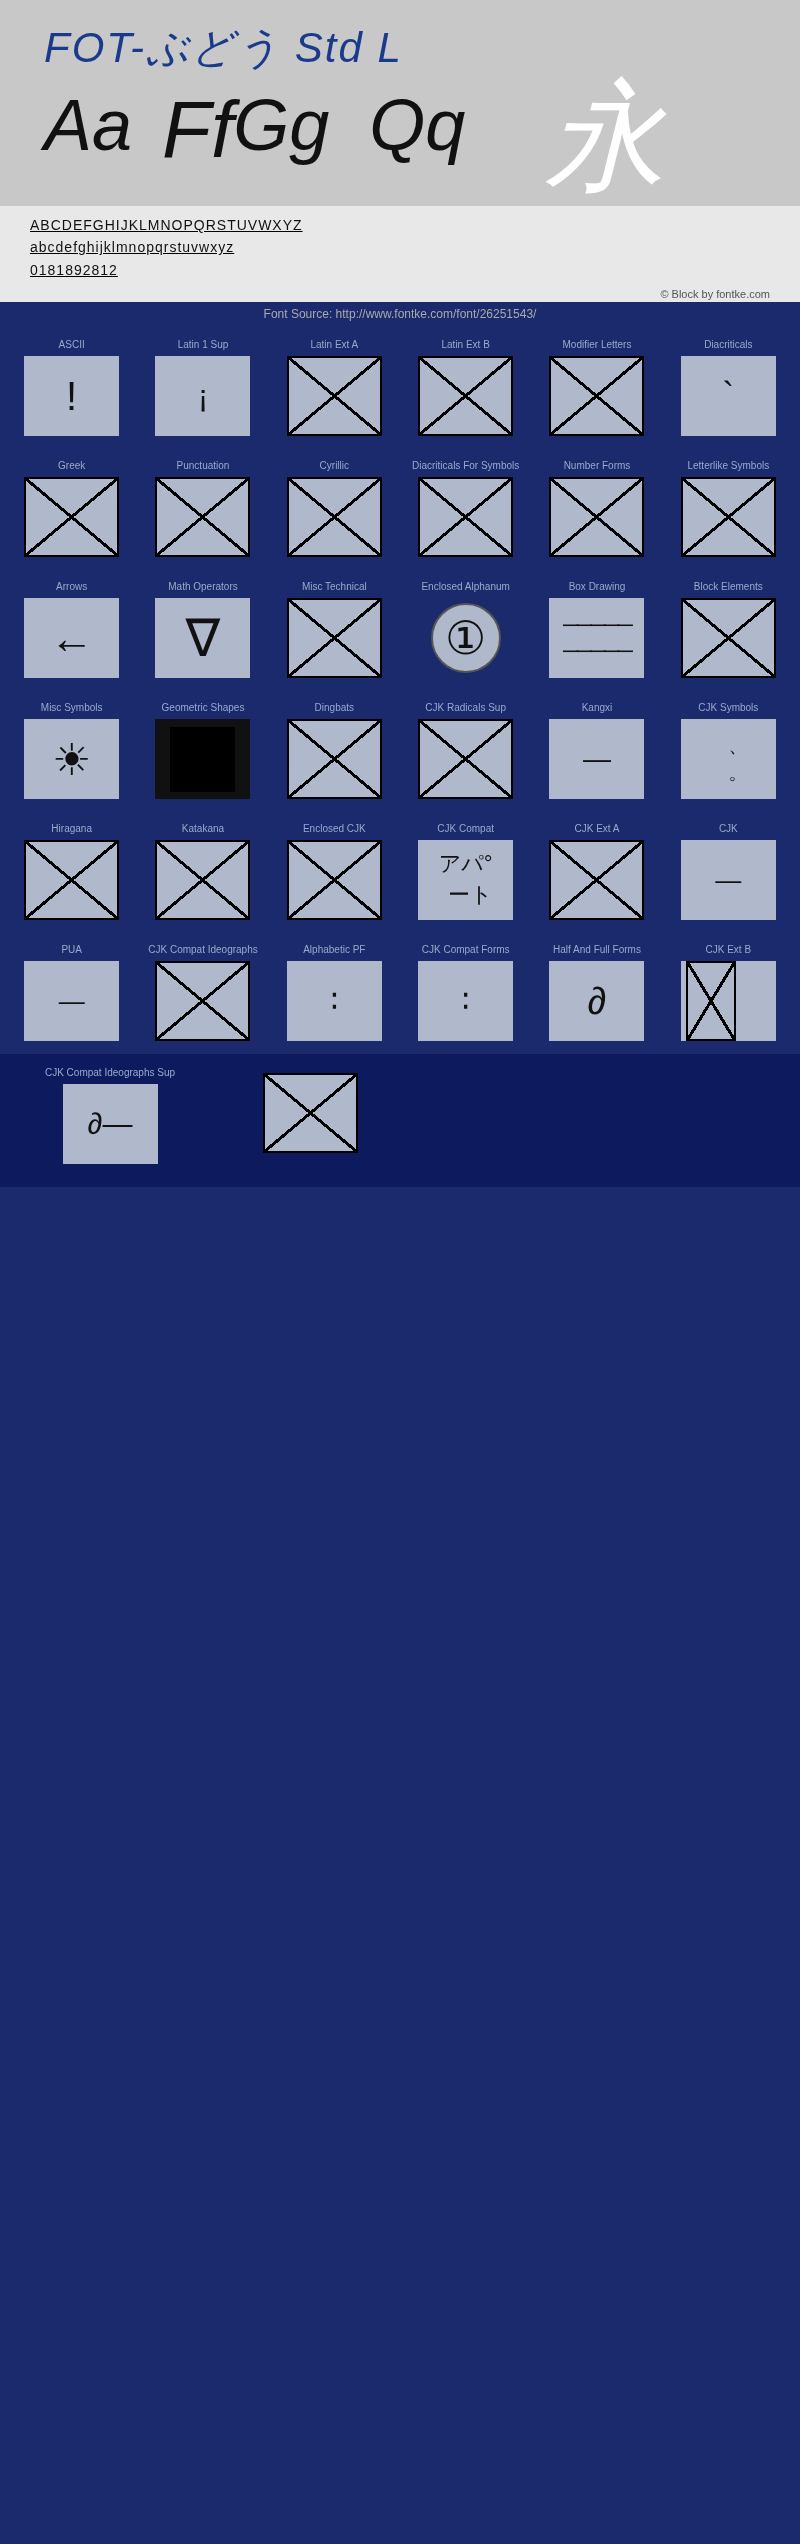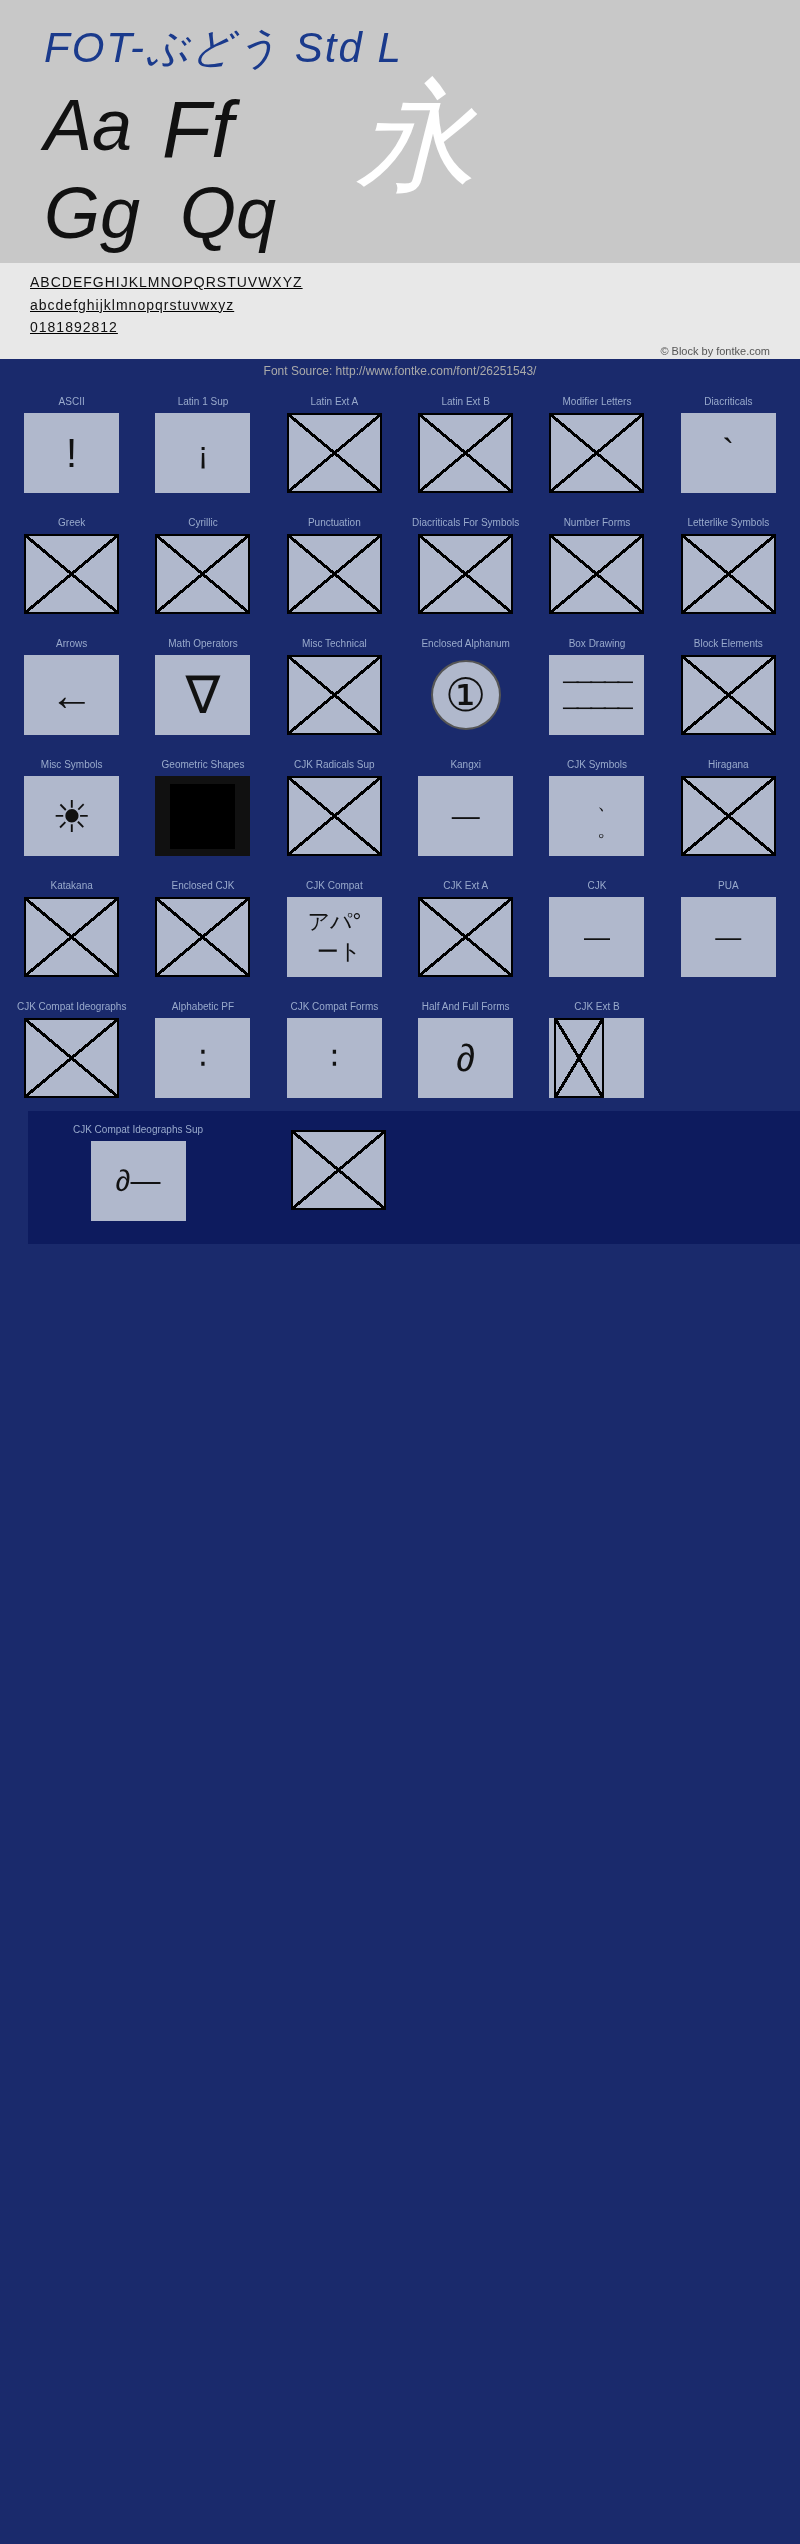--- a/index.html
+++ b/index.html
@@ -18,21 +18,20 @@
       margin-bottom: 10px;
       letter-spacing: 2px;
     }
     .sample-chars {
       display: flex;
       align-items: flex-start;
       gap: 20px;
     }
     .sample-left {
       display: flex;
-      flex-direction: column;
     }
     .sample-row {
       display: flex;
       gap: 30px;
     }
     .char-large {
       font-size: 72px;
       color: #111;
       line-height: 1.1;
       font-weight: 300;
@@ -175,26 +174,26 @@
   </div>
   <div class="grid-item">
     <span class="grid-label">Diacriticals</span>
     <div class="char-display" style="font-size:36px;">`</div>
   </div>
   <div class="grid-item">
     <span class="grid-label">Greek</span>
     <div class="placeholder-small"></div>
   </div>
   <div class="grid-item">
+    <span class="grid-label">Punctuation</span>
+    <div class="placeholder-small"></div>
+  </div>
+
+  <div class="grid-item">
     <span class="grid-label">Cyrillic</span>
-    <div class="placeholder-small"></div>
-  </div>
-
-  <div class="grid-item">
-    <span class="grid-label">Punctuation</span>
     <div class="placeholder-small"></div>
   </div>
   <div class="grid-item">
     <span class="grid-label">Diacriticals For Symbols</span>
     <div class="placeholder-small"></div>
   </div>
   <div class="grid-item">
     <span class="grid-label">Number Forms</span>
     <div class="placeholder-small"></div>
   </div>
@@ -232,20 +231,24 @@
     <span class="grid-label">Misc Symbols</span>
     <div class="char-display" style="font-size:44px;">☀</div>
   </div>
   <div class="grid-item">
     <span class="grid-label">Geometric Shapes</span>
     <div class="char-display" style="background:#111;">
       <div style="width:65px;height:65px;background:#000;"></div>
     </div>
   </div>
 
+  <div class="grid-item">
+    <span class="grid-label">Dingbats</span>
+    <div class="placeholder-small"></div>
+  </div>
   <div class="grid-item">
     <span class="grid-label">CJK Radicals Sup</span>
     <div class="placeholder-small"></div>
   </div>
   <div class="grid-item">
     <span class="grid-label">Kangxi</span>
     <div class="char-display" style="font-size:28px;">—</div>
   </div>
   <div class="grid-item">
     <span class="grid-label">CJK Symbols</span>
@@ -302,21 +305,21 @@
     <span class="grid-label">CJK Ext B</span>
     <div style="width:95px;height:80px;background:#b0b8cc;overflow:hidden;display:flex;align-items:center;justify-content:flex-start;padding-left:5px;">
       <div style="width:50px;height:80px;background:#b0b8cc;border:2px solid #000;position:relative;flex-shrink:0;">
         <div style="position:absolute;top:0;left:0;right:0;bottom:0;background: linear-gradient(to bottom right, transparent calc(50% - 1.5px), #000 calc(50% - 1.5px), #000 calc(50% + 1.5px), transparent calc(50% + 1.5px)), linear-gradient(to bottom left, transparent calc(50% - 1.5px), #000 calc(50% - 1.5px), #000 calc(50% + 1.5px), transparent calc(50% + 1.5px));"></div>
       </div>
     </div>
   </div>
 
 </div>
 
-<div style="display:flex; padding:5px 10px 15px 10px; background:#0d1b5e;margin-left:28px;">
+<div style="display:flex; padding:5px 10px 15px 10px; background:#0d1b5e;">
   <div class="grid-item" style="width:200px;">
     <span class="grid-label">CJK Compat Ideographs Sup</span>
     <div class="char-display" style="font-size:30px; width:95px; height:80px;">∂—</div>
   </div>
   <div class="grid-item" style="width:200px;">
     <span class="grid-label"></span>
     <div class="placeholder-small"></div>
   </div>
 </div>
 

